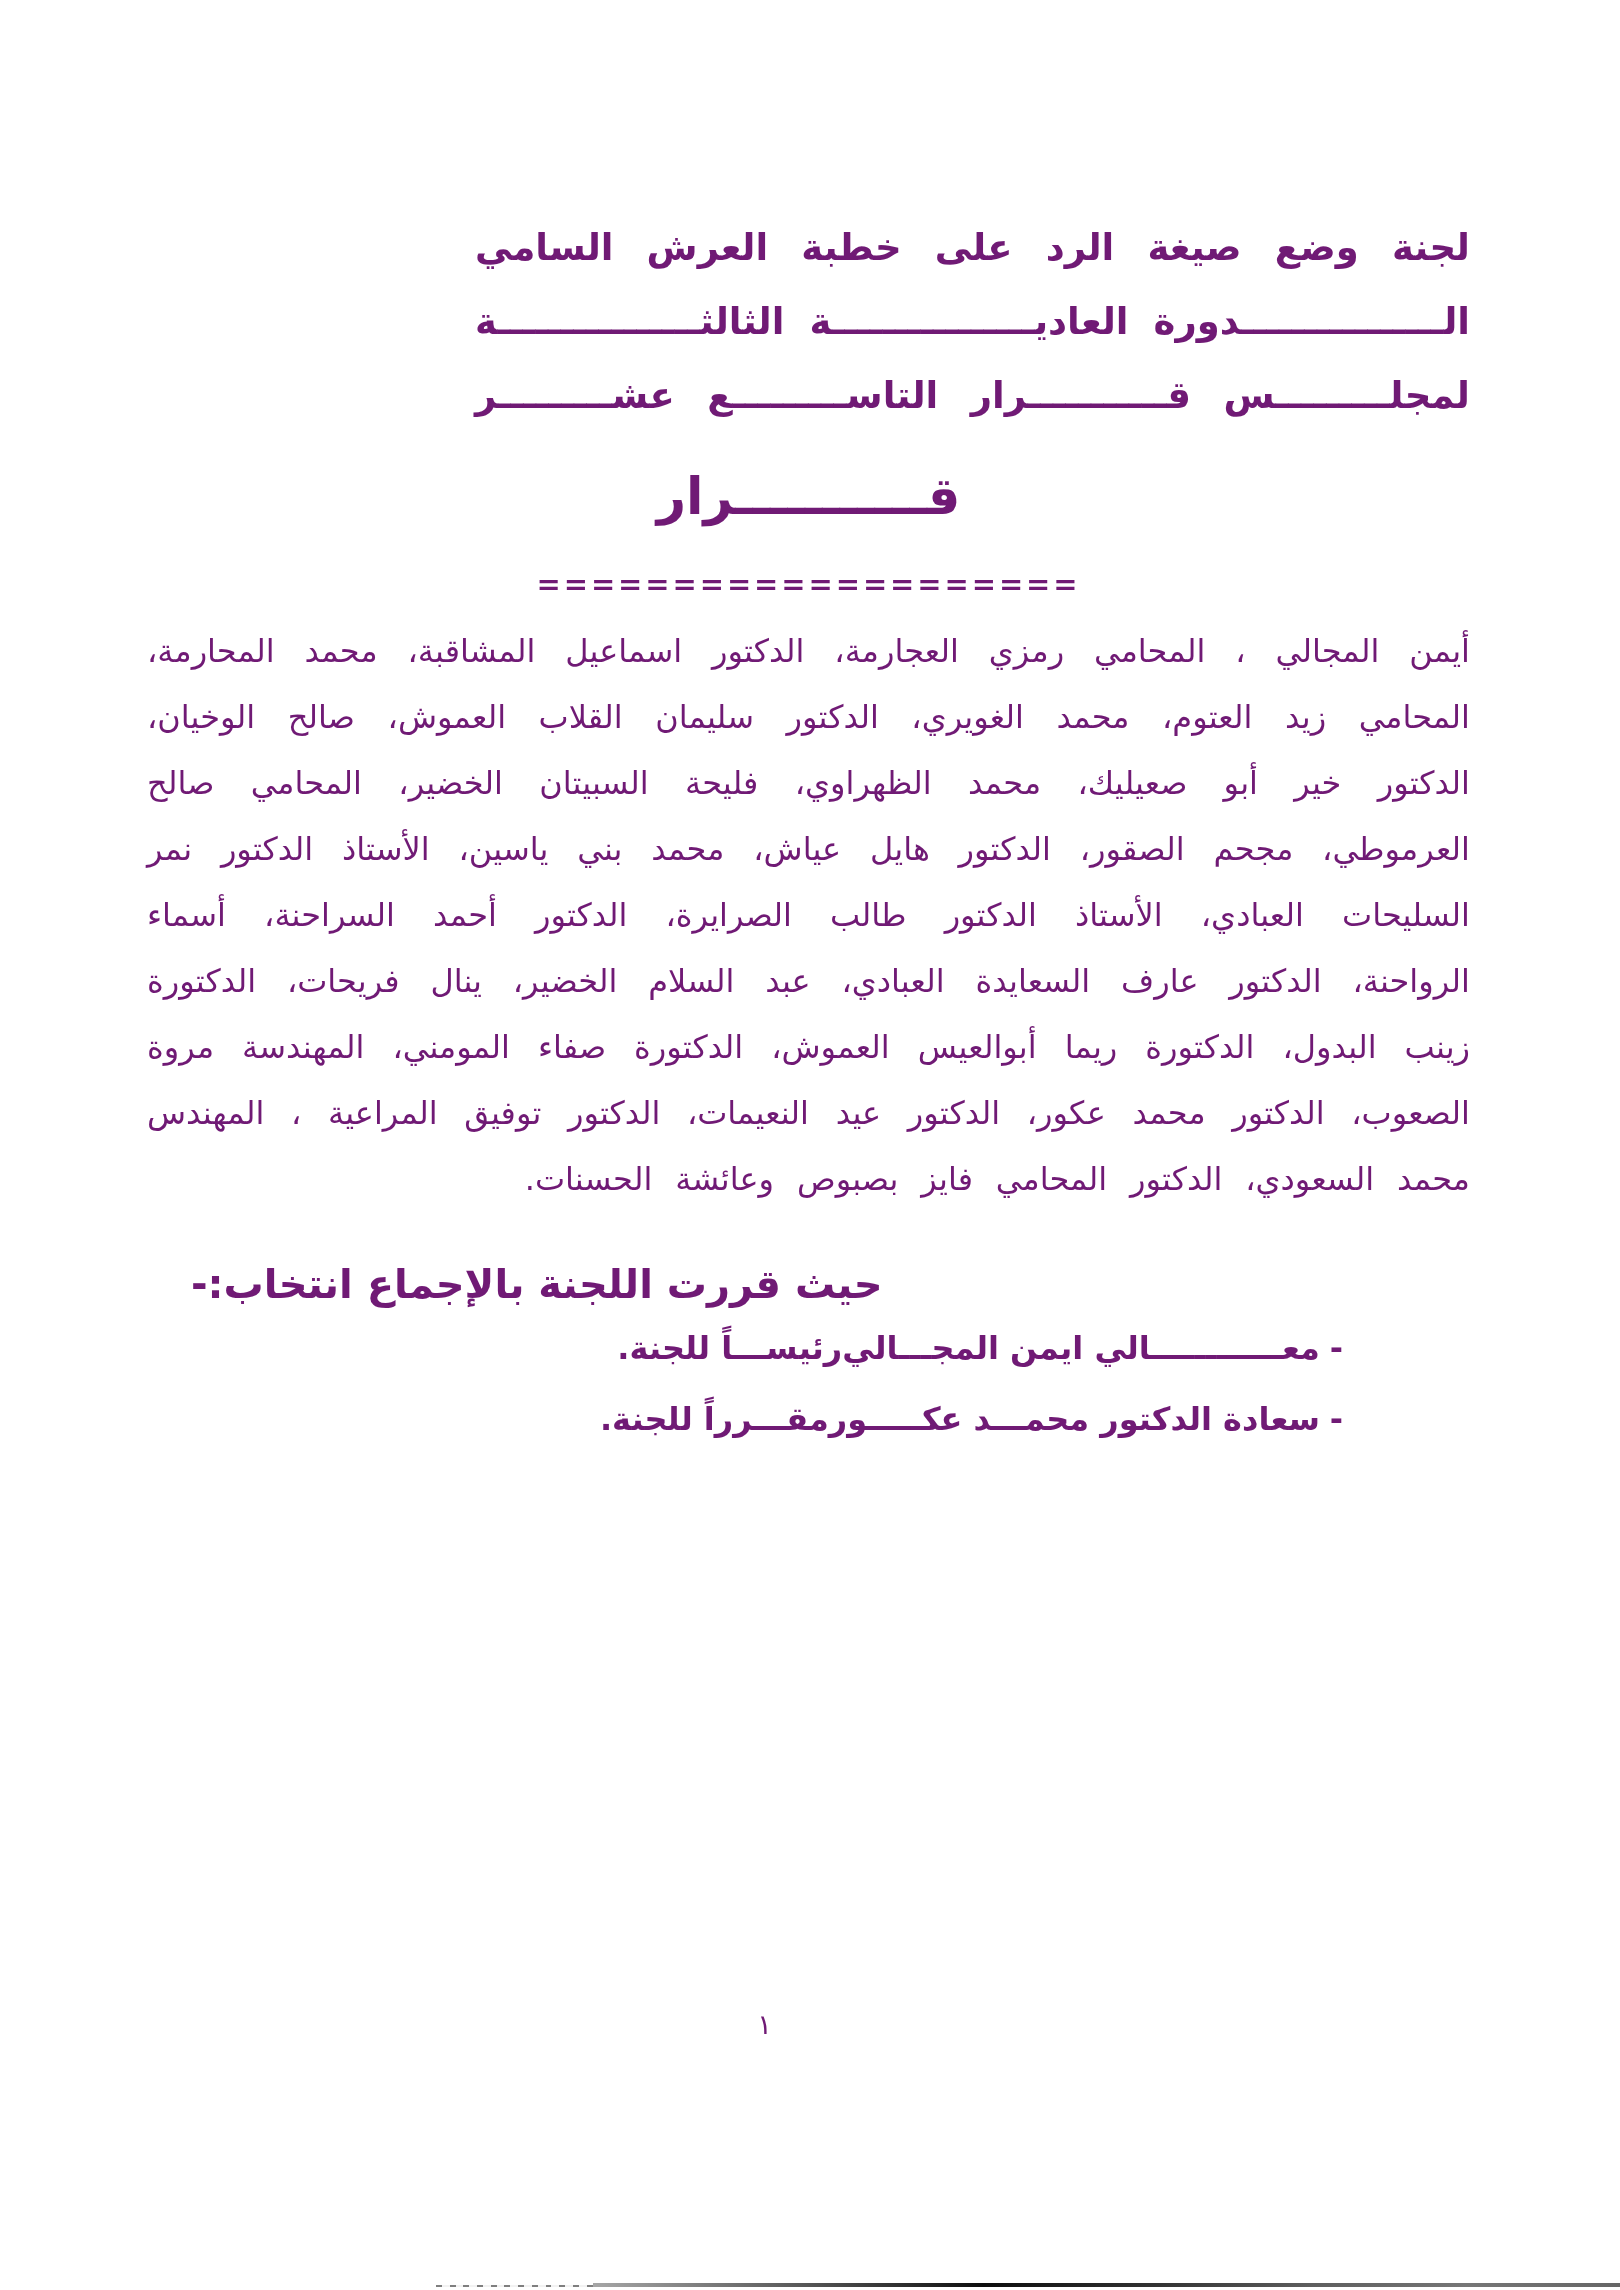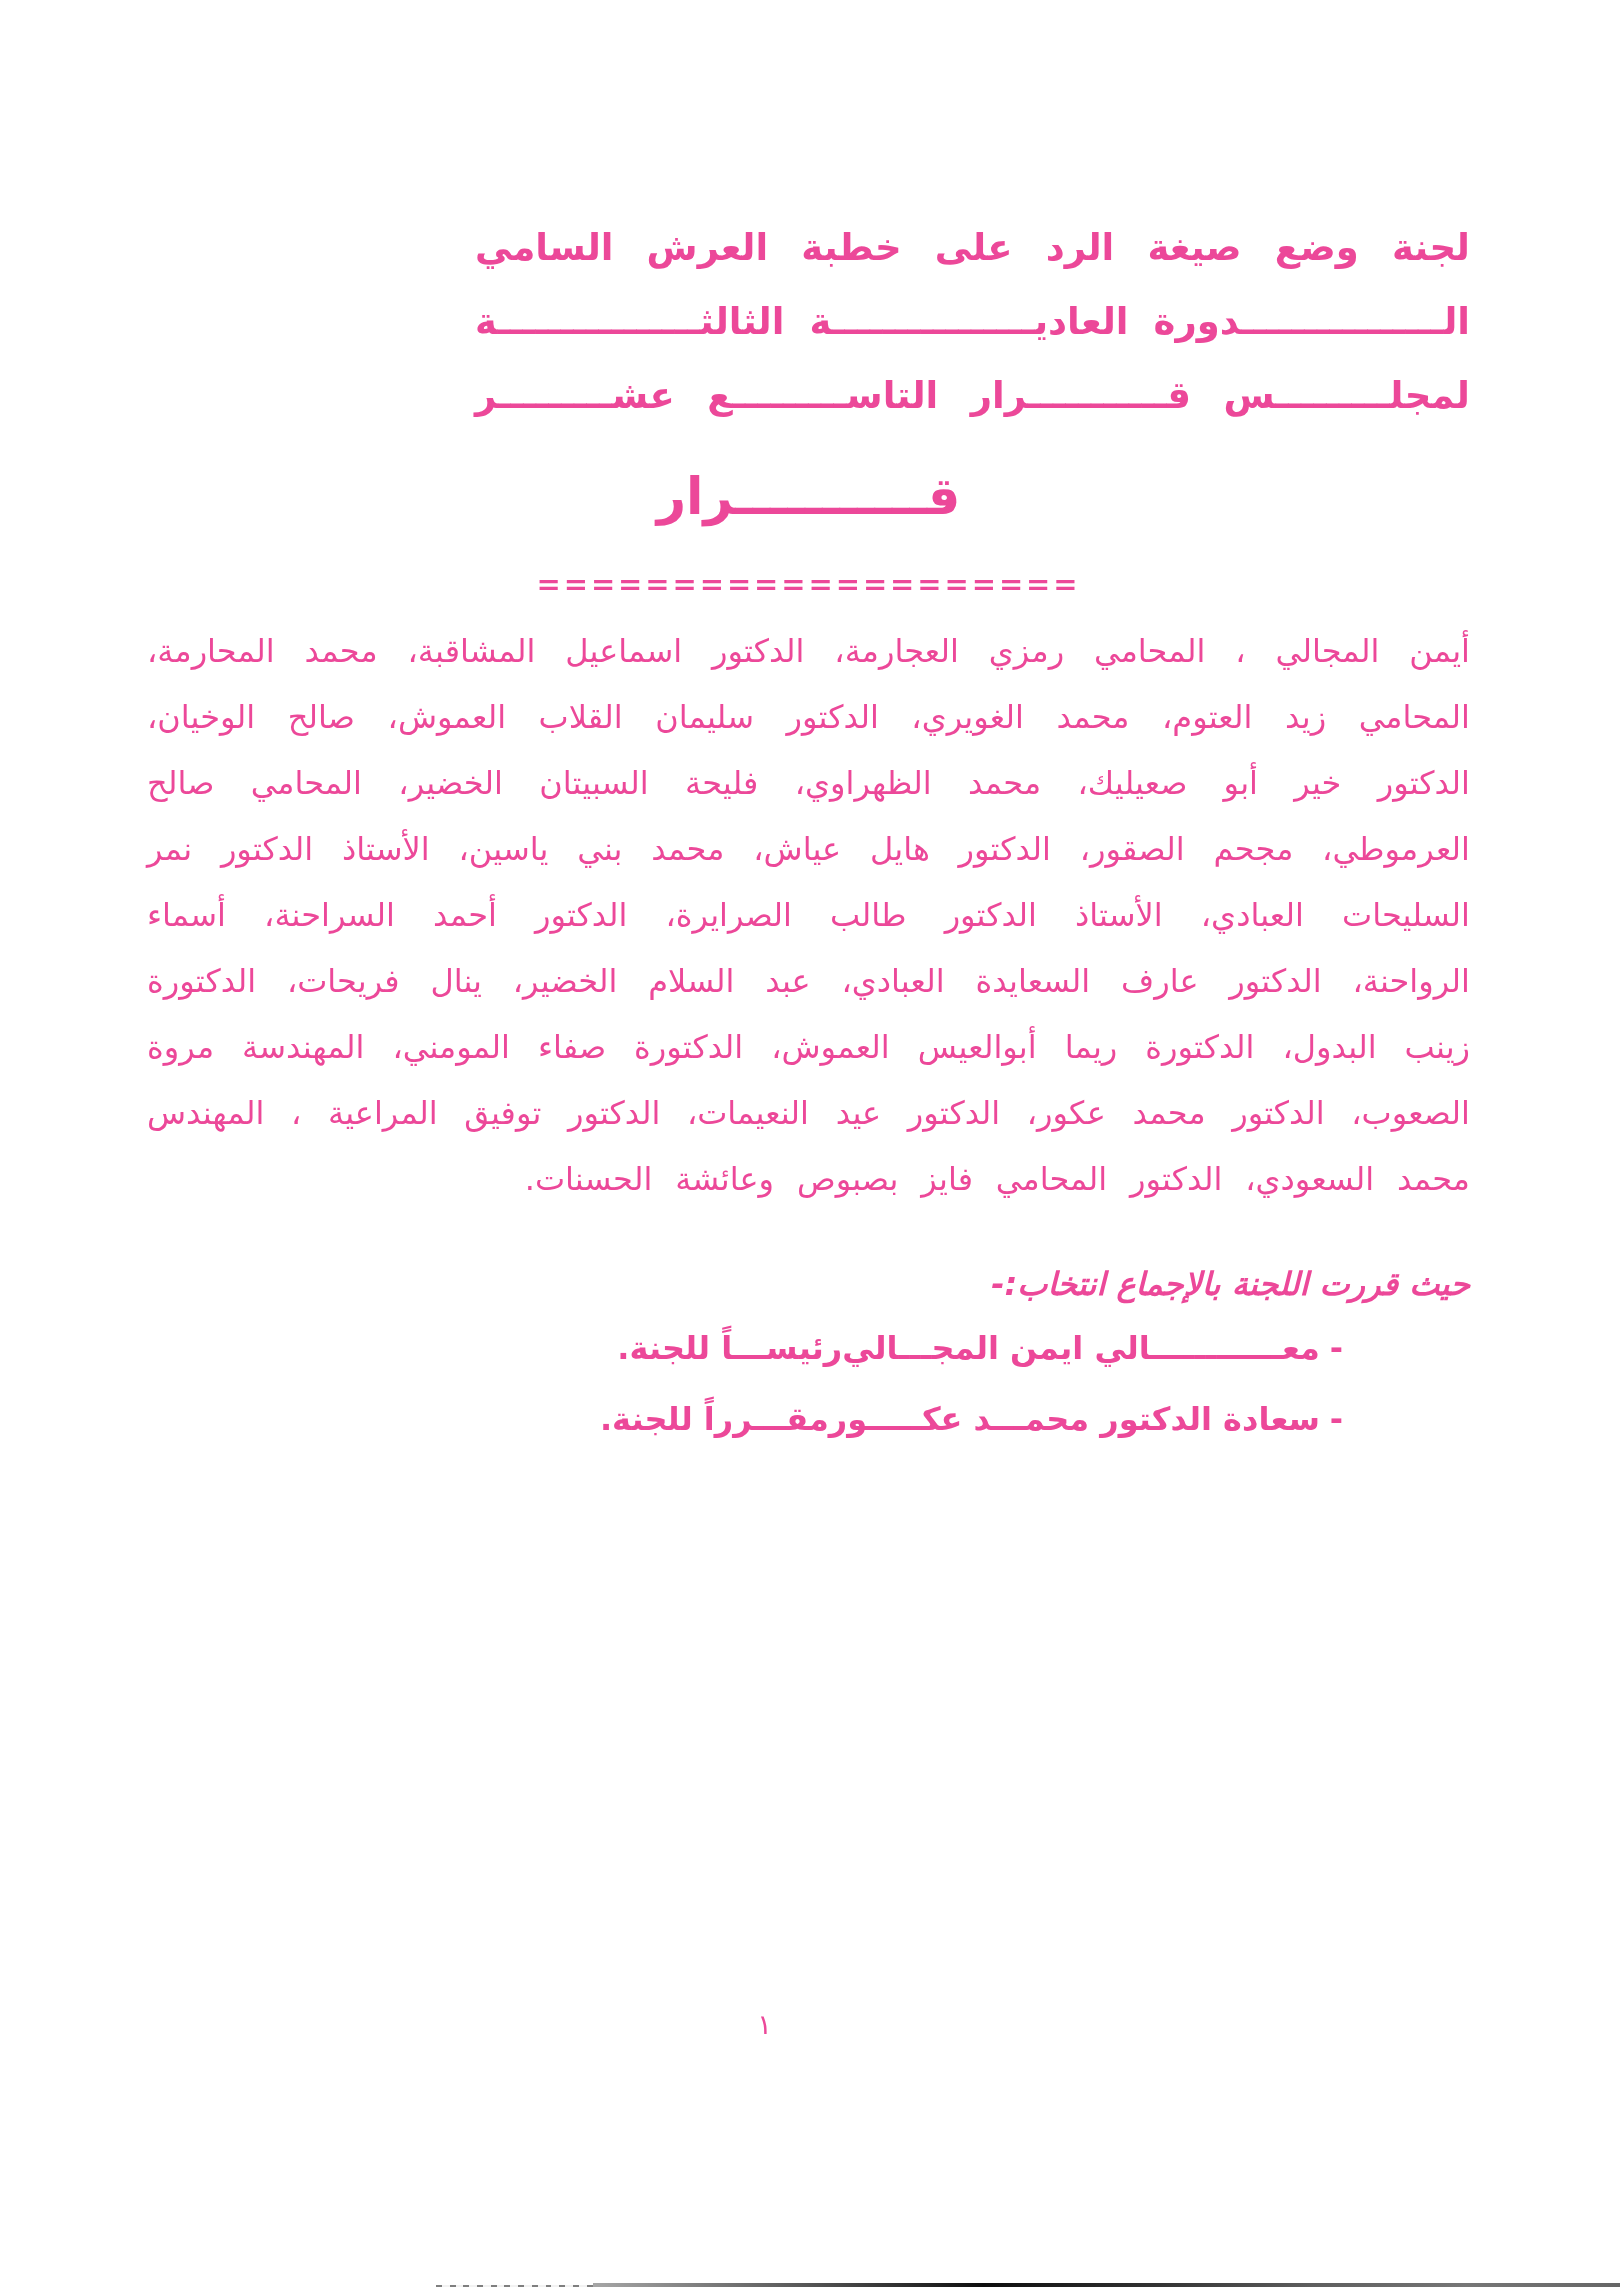--- a/index.html
+++ b/index.html
@@ -8,21 +8,21 @@
     background: #e8e8e8;
   }
   .page {
     position: relative;
     width: 1620px;
     height: 2291px;
     margin: 0 auto;
     background: #ffffff;
     direction: rtl;
     font-family: "DejaVu Sans", sans-serif;
-    color: #ec4899;
+    color: #701a75;
     overflow: hidden;
     box-sizing: border-box;
     padding: 0 150px 0 147px;
   }
   
   .doc-header {
     margin-top: 211px;
     width: 995px;
     font-size: 37px;
     font-weight: 700;
@@ -73,25 +73,24 @@
     line-height: 66px;
     text-align: justify;
     word-spacing: 12.7px;
     height: 495px;
   }
   
   .dec-heading {
     margin-top: 149px;
     margin-left: auto;
     padding-left: 44px;
-    font-size: 32px;
+    font-size: 40px;
     font-weight: 700;
     line-height: 45px;
-    text-align: right;
-    font-style: italic;
+    text-align: left;
   }
   .decision-row {
     display: flex;
     justify-content: space-between;
     align-items: baseline;
     padding-right: 127px;
     padding-left: 510px;
     font-size: 32px;
     font-weight: 700;
     line-height: 71px;

